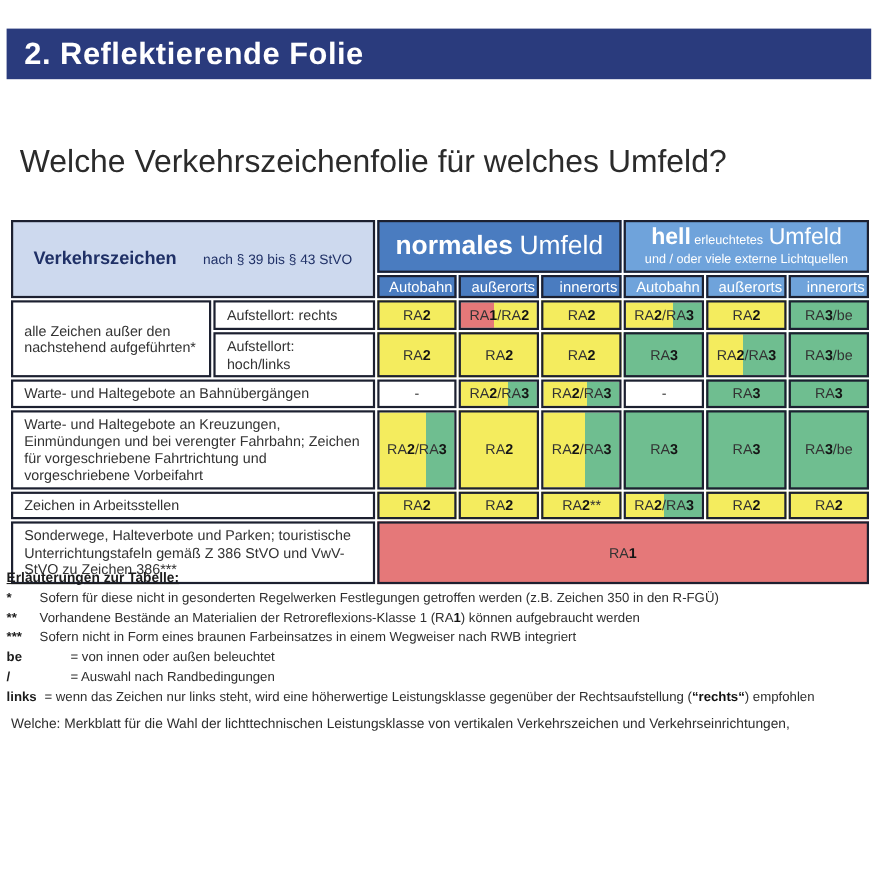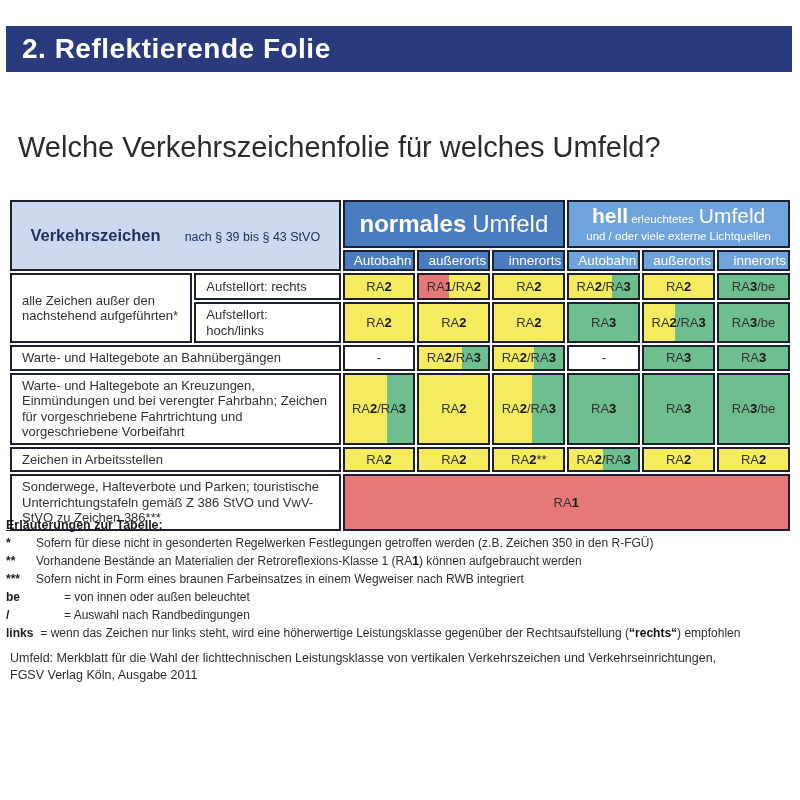--- a/index.html
+++ b/index.html
@@ -168,15 +168,14 @@
         <span class="fn-text">= Auswahl nach Randbedingungen</span>
       </div>
       <div class="fn-line links">
         <span class="fn-marker">links</span>
         <span class="fn-text">= wenn das Zeichen nur links steht, wird eine höherwertige Leistungsklasse gegenüber der Rechtsaufstellung (<b>“rechts“</b>) empfohlen</span>
       </div>
     </div>
 </div>
 
 <div class="source">
-  <div>Umfeld: Merkblatt für die Wahl der lichttechnischen Leistungsklasse von vertikalen Verkehrszeichen und Verkehrseinrichtungen,</div>
-  <div>FGSV Verlag Köln, Ausgabe 2011</div>
+  <div>Welche: Merkblatt für die Wahl der lichttechnischen Leistungsklasse von vertikalen Verkehrszeichen und Verkehrseinrichtungen,</div>
 </div>
 
 </body></html>

